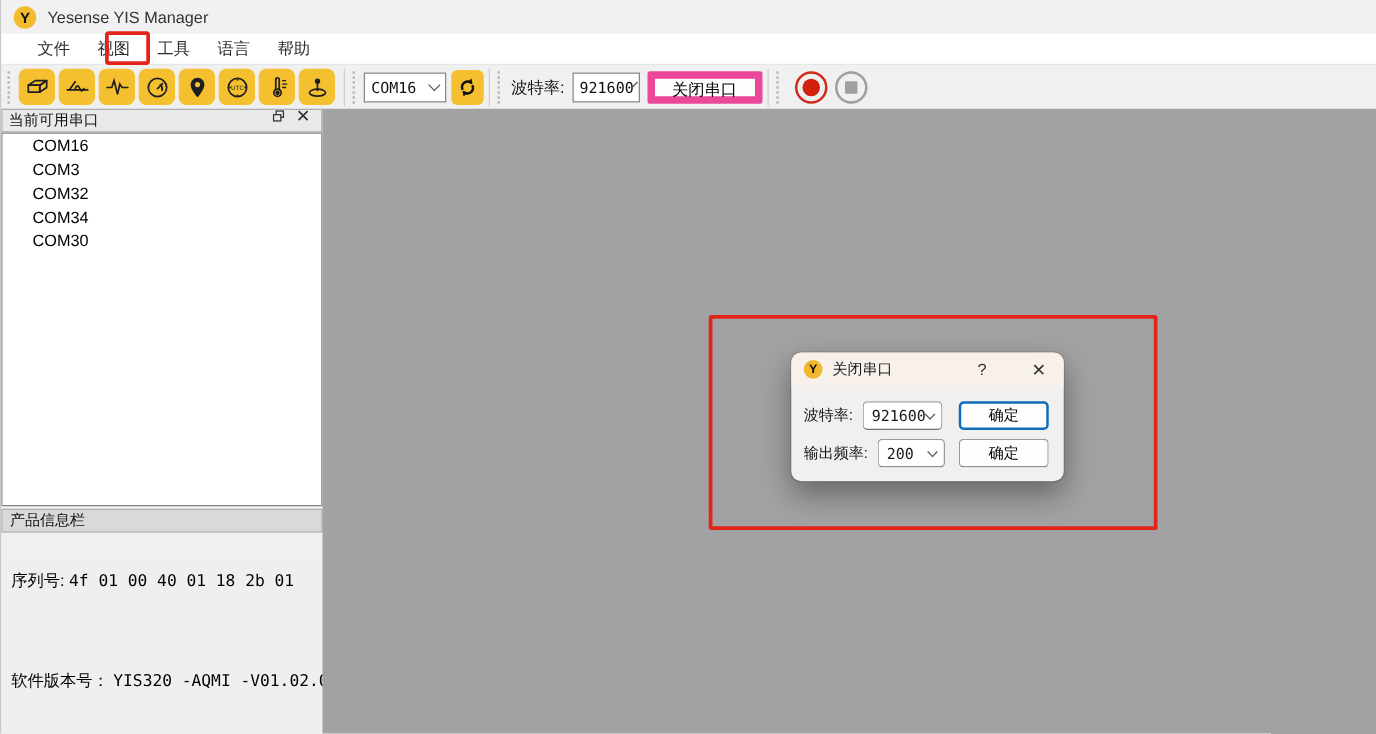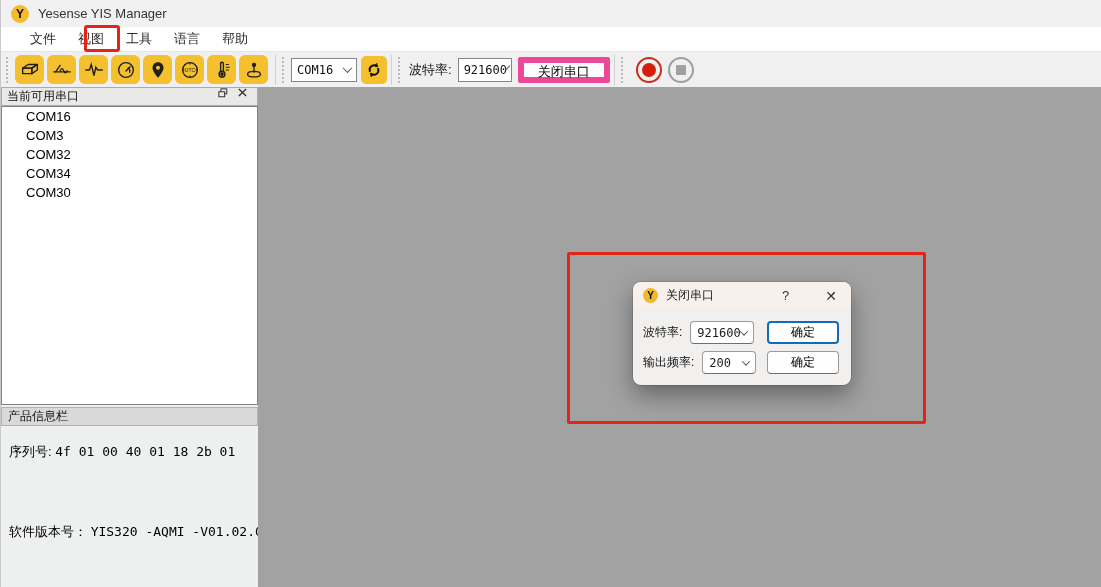--- a/index.html
+++ b/index.html
@@ -49,21 +49,21 @@
   
   .leftcol { position:absolute; left:0; top:87px; width:257px; bottom:0; background:#f0f0f0; }
   .dockhdr { height:19px; background:#e9e9e9; border:1px solid #ababab; display:flex; align-items:flex-start;
              padding:0 5px; font-size:12px; color:#111; }
   .dockhdr .sp { flex:1; }
   .dockbtn { background:none; border:none; padding:0 5px; display:flex; align-items:center; color:#333; font-size:12px; }
   .portlist { position:absolute; left:0; top:19px; width:257px; height:299px; background:#fff; border:1px solid #7e828c; overflow:hidden; }
   .portitem { padding:2px 0 2px 24px; font-size:13px; line-height:15px; color:#000; }
   .prodhdr { position:absolute; left:0; top:320px; width:257px; height:19px; background:#d9d9d9; border:1px solid #b2b2b2;
              display:flex; align-items:center; padding:0 6px; font-size:12px; color:#111; }
-  .prodinfo { position:absolute; left:0; top:344px; width:257px; bottom:0; background:#eef0ef; }
+  .prodinfo { position:absolute; left:0; top:357px; width:257px; bottom:0; background:#eef0ef; }
   .inforow { position:absolute; left:8px; font-size:13px; color:#000; white-space:nowrap; }
   .inforow .mono { font-family:"DejaVu Sans Mono", monospace; font-size:13px; }
   .row-serial { top:12px; }
   .row-version { top:92px; }
 
   
   .mainarea { position:absolute; left:257px; top:87px; right:0; bottom:0; background:#a2a2a2; }
 
   
   .dialog { position:absolute; left:632px; top:282px; width:218px; height:103px; border-radius:8px;

